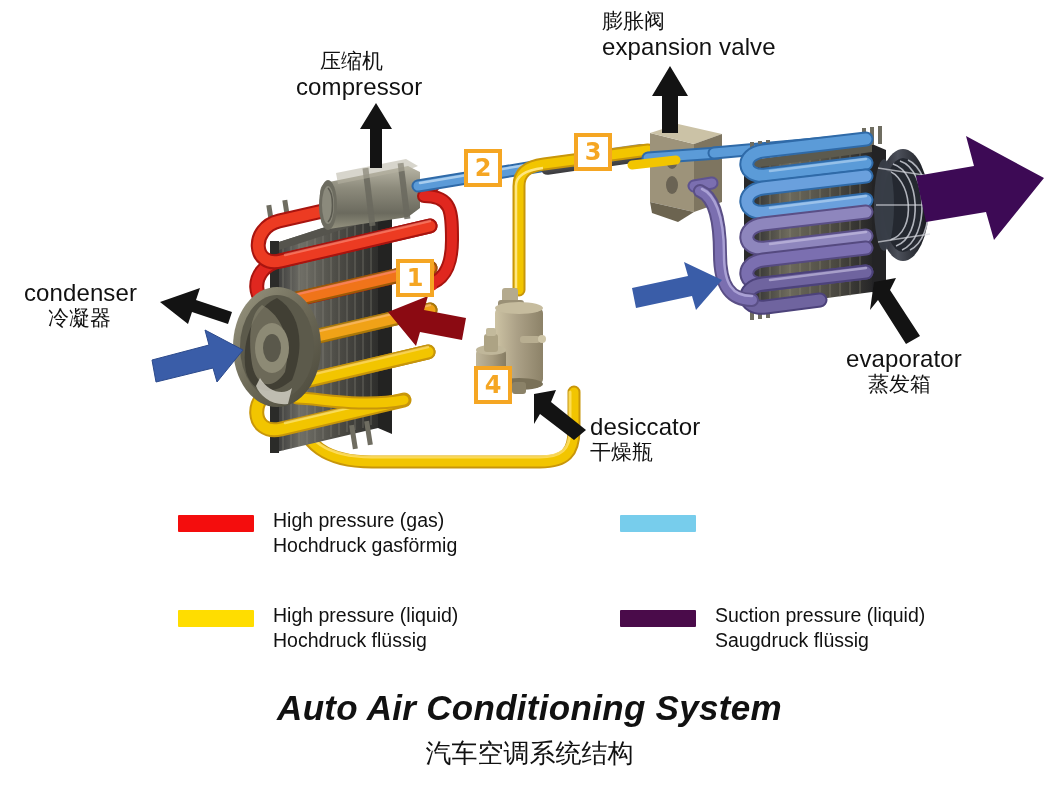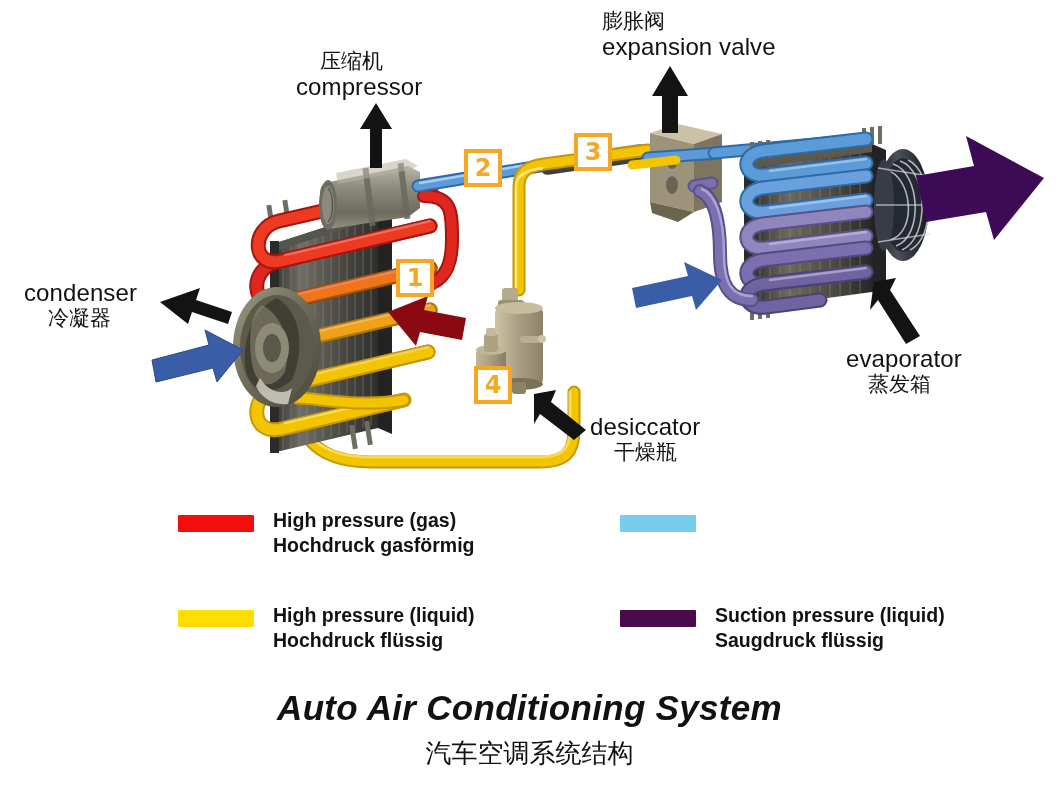--- a/index.html
+++ b/index.html
@@ -9,21 +9,21 @@
   #stage{position:relative;width:1059px;height:787px;background:#fff;}
   .abs{position:absolute;}
   .lbl{position:absolute;line-height:1.12;color:#111;font-weight:400;}
   .lbl .en{display:block;font-size:24px;letter-spacing:.1px;white-space:nowrap;}
   .lbl .cn{display:block;font-size:21px;white-space:nowrap;font-family:"DejaVu Sans",sans-serif;}
   .lbl.cn-first .cn{margin-bottom:0px;}
   
   #legend{position:absolute;left:0;top:498px;width:1059px;height:160px;}
   .lg-item{position:absolute;display:flex;align-items:flex-start;}
   .lg-sw{width:76px;height:17px;margin-top:7px;flex:0 0 auto;border-radius:1px;}
-  .lg-tx{margin-left:19px;font-size:19.5px;font-weight:bold;line-height:1.28;white-space:nowrap;}
+  .lg-tx{margin-left:19px;font-size:19.5px;font-weight:normal;line-height:1.28;white-space:nowrap;}
   .lg-tx span{display:block;}
   
   #title-en{position:absolute;left:0;top:688px;width:1059px;text-align:center;
             font-size:35px;font-weight:bold;font-style:italic;letter-spacing:.3px;}
   #title-cn{position:absolute;left:0;top:736px;width:1059px;text-align:center;
             font-size:26px;font-family:"DejaVu Sans",sans-serif;}
   
   .badge{position:absolute;width:38px;height:38px;background:#fff;border:4px solid #f5a623;
          box-sizing:border-box;display:flex;align-items:center;justify-content:center;
          color:#f5a623;font-size:24px;font-weight:bold;font-family:"DejaVu Sans",sans-serif;}
@@ -358,21 +358,21 @@
     <span class="cn" style="margin-left:24px">冷凝器</span>
   </div>
 
   <div class="lbl" style="left:846px;top:346px">
     <span class="en">evaporator</span>
     <span class="cn" style="margin-left:22px">蒸发箱</span>
   </div>
 
   <div class="lbl" style="left:590px;top:414px">
     <span class="en">desiccator</span>
-    <span class="cn" style="margin-left:24px">干燥瓶</span>
+    <span class="cn" style="">干燥瓶</span>
   </div>
 
   <div id="legend">
 
     <div class="lg-item" style="left:178px;top:10px">
       <span class="lg-sw" style="background:#f40d0d"></span>
       <span class="lg-tx">
         <span>High pressure (gas)</span>
         <span>Hochdruck gasförmig</span>
       </span>

